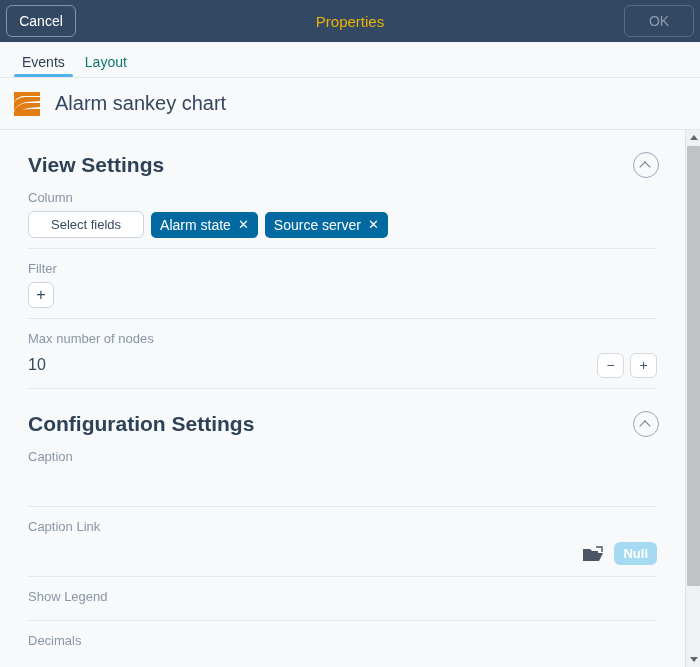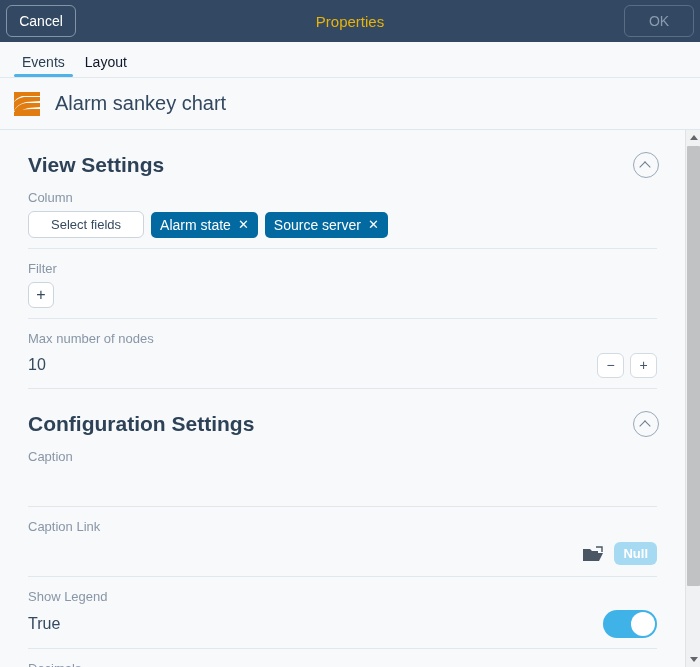--- a/index.html
+++ b/index.html
@@ -29,21 +29,21 @@
     color: #eab308; font-size: 15px; pointer-events: none;
   }
 
   
   .tabs {
     height: 36px; flex: 0 0 36px; background: #f7f9fb;
     display: flex; align-items: flex-end; padding-left: 12px;
     border-bottom: 1px solid #e3e8ee;
   }
   .tab {
-    font-size: 14px; color: #0f172a; padding: 0 10px 7px 10px;
+    font-size: 14px; color: #0f766e; padding: 0 10px 7px 10px;
     position: relative;
   }
   .tab.active { color: #2c3e52; }
   .tab.active::after {
     content: ""; position: absolute; left: 2px; right: 2px; bottom: 0;
     height: 3px; background: #4db3e8; border-radius: 2px;
   }
 
   
   .chart-head {
@@ -240,26 +240,20 @@
                 <path d="M14 3 h6 v5" fill="none" stroke="#4a5663" stroke-width="1.4"></path>
               </svg>
             </span>
             <div class="null-badge">Null</div>
           </div>
         </div>
       </div>
 
       <div class="row">
         <div class="row-label">Show Legend</div>
-        <div class="row-body">
-          <div class="row-value">True</div>
-          <div class="toggle">
-            <div class="toggle-knob"></div>
-          </div>
-        </div>
       </div>
 
       <div class="row nobord">
         <div class="row-label">Decimals</div>
 
       </div>
 
     </div>
 
     <div class="scrollbar">

